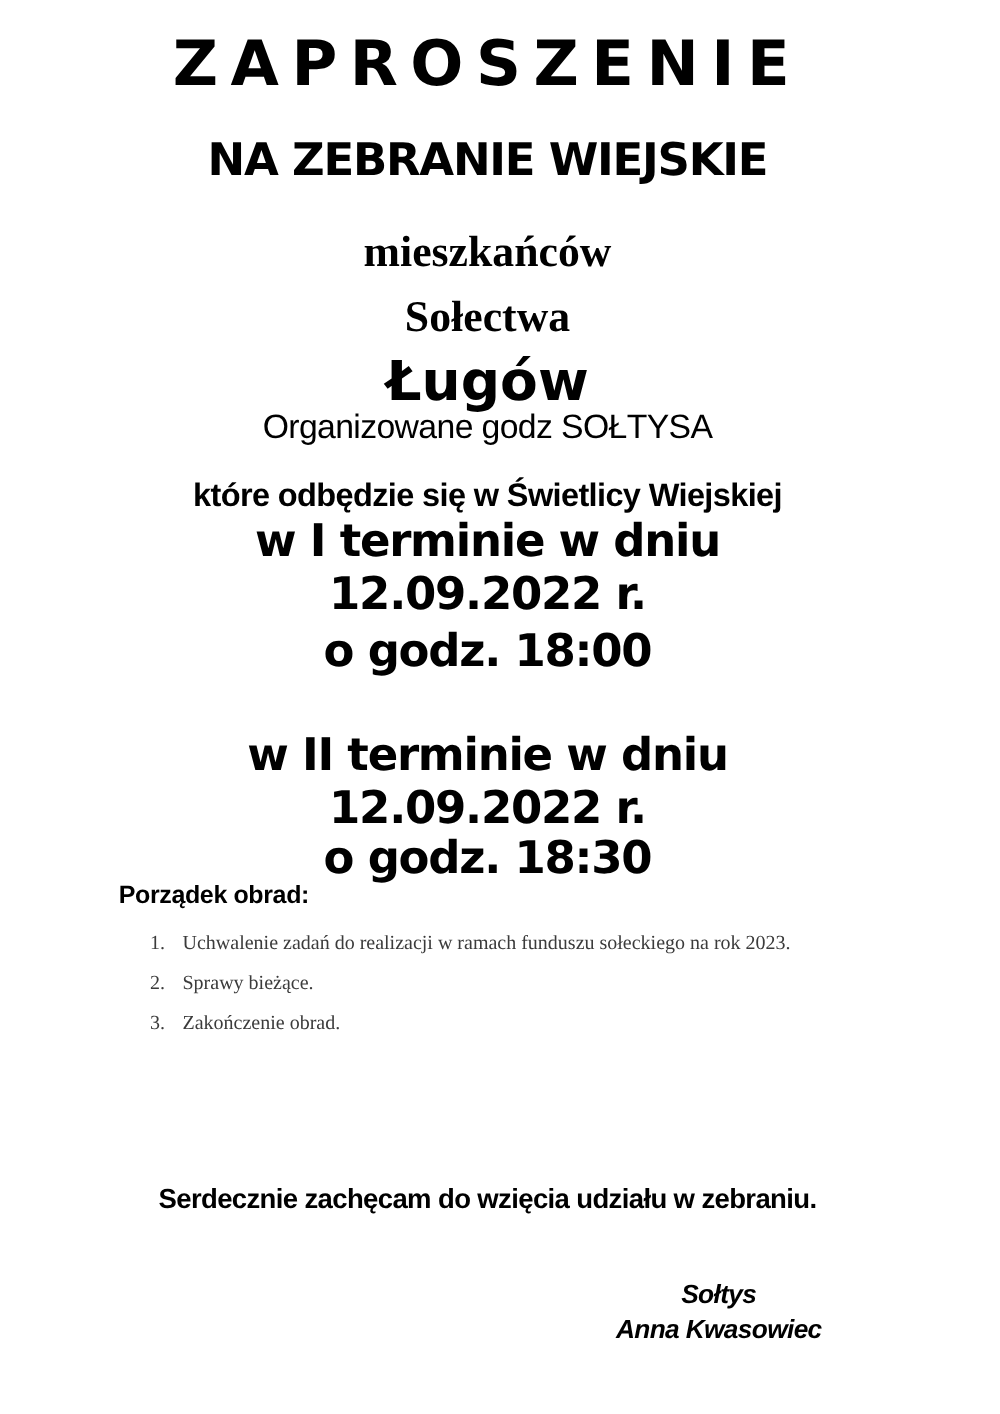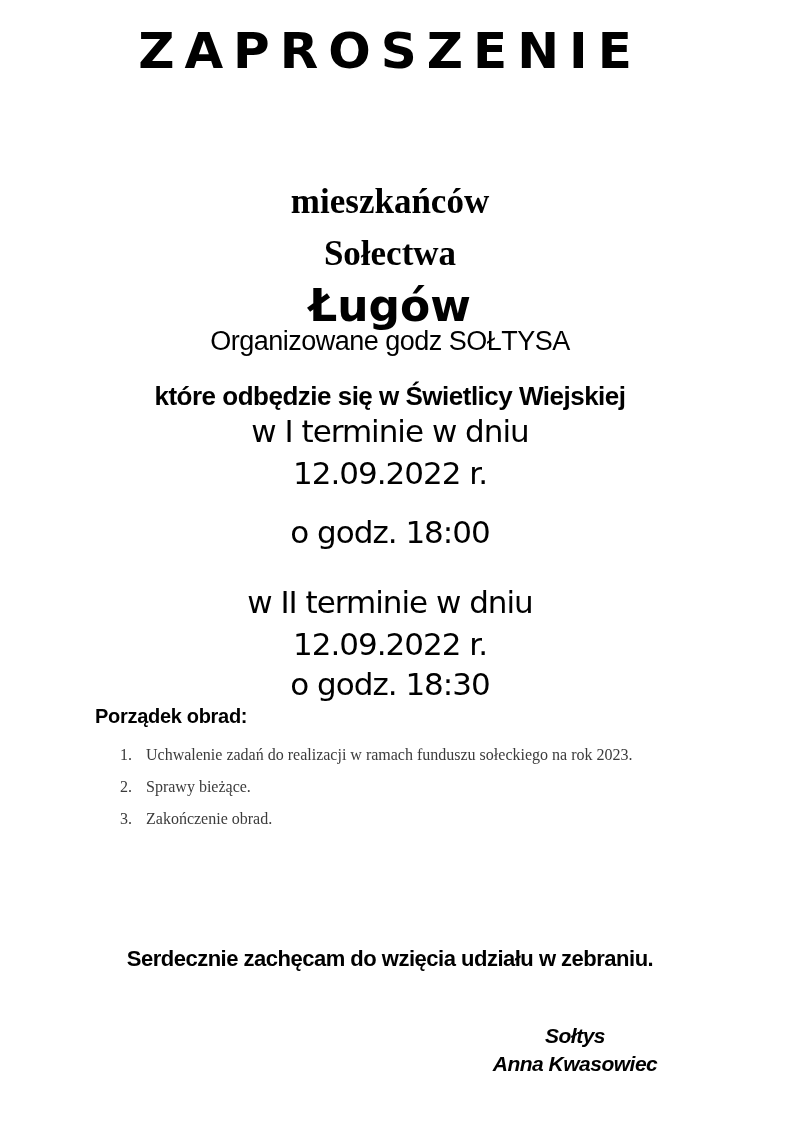--- a/index.html
+++ b/index.html
@@ -57,28 +57,28 @@
     font-weight: normal;
     letter-spacing: -0.5px;
   }
   .venue {
     top: 381px;
     font-size: 26px;
     font-weight: bold;
     letter-spacing: -0.5px;
   }
   .term-line {
-    font-size: 31px;
-    font-weight: normal;
+    font-size: 36px;
+    font-weight: bold;
     letter-spacing: -1px;
     font-family: "DejaVu Sans", "Liberation Sans", sans-serif;
   }
   .t1-head { top: 413px; }
   .t1-date { top: 455px; }
-  .t1-time { top: 514px; }
+  .t1-time { top: 501px; }
   .t2-head { top: 584px; }
   .t2-date { top: 626px; }
   .t2-time { top: 666px; }
   .agenda-heading {
     position: absolute;
     top: 705px;
     left: 95px;
     font-size: 20px;
     font-weight: bold;
     letter-spacing: -0.3px;
@@ -121,20 +121,21 @@
   .signature .sig-role { display: block; }
   .signature .sig-name { display: block; margin-top: 4px; white-space: nowrap; }
 </style>
 </head>
 <body>
 
 <div class="page">
 
   <div class="line title">ZAPROSZENIE</div>
 
+  <div class="line subtitle">NA ZEBRANIE WIEJSKIE</div>
 
   <div class="line serif-line solectwa">Sołectwa</div>
 
   <div class="line serif-line mieszkancow">mieszkańców</div>
 
   <div class="line lugow">Ługów</div>
 
   <div class="line organizer">Organizowane godz SOŁTYSA</div>
 
   <div class="line venue">które odbędzie się w Świetlicy Wiejskiej</div>

